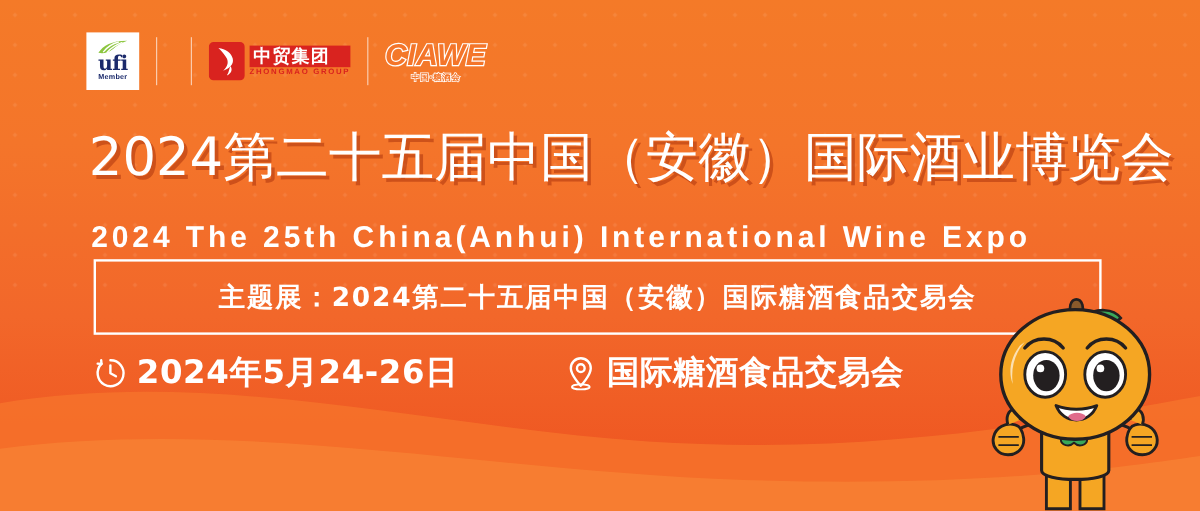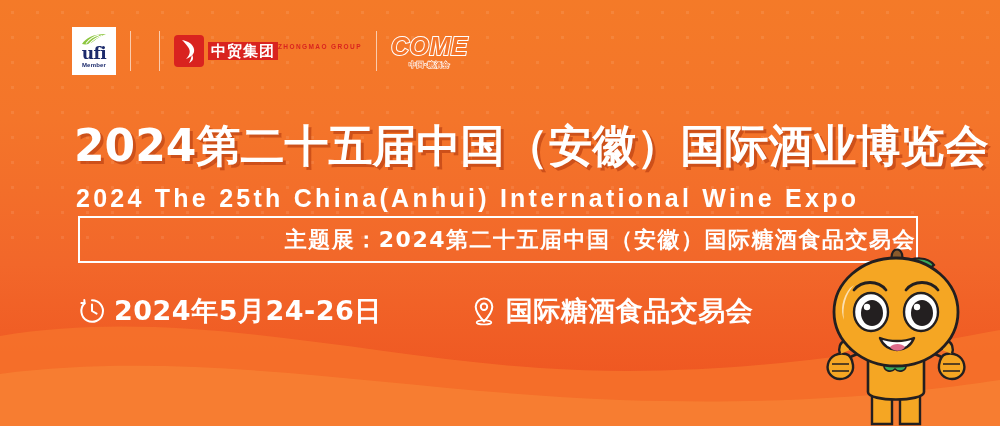--- a/index.html
+++ b/index.html
@@ -104,21 +104,21 @@
   }
   .comex .x-mark { color: #9e2463; }
 
   
   .zhongmao {
     display: flex;
     align-items: center;
     gap: 4px;
   }
   .zm-mark { display:block; }
-  .zm-text { display: flex; flex-direction: row; line-height: 1; }
+  .zm-text { display: flex; flex-direction: column; line-height: 1; }
   .zm-cn {
     background: #d9231f;
     color: #ffffff;
     font-family: "DejaVu Sans", sans-serif;
     font-weight: bold;
     font-size: 15px;
     letter-spacing: 1px;
     padding: 2px 3px 1px 3px;
     white-space: nowrap;
   }
@@ -159,23 +159,23 @@
     paint-order: stroke fill;
     letter-spacing: 0.5px;
     margin-top: 1px;
     white-space: nowrap;
   }
 
   
   .title-cn {
     position: absolute;
     left: 74px;
-    top: 120px;
-    font-family: "DejaVu Sans", sans-serif;
-    font-weight: bold;
+    top: 106px;
+    font-family: "DejaVu Sans", sans-serif;
+    font-weight: normal;
     font-size: 44px;
     line-height: 52px;
     color: #ffffff;
     letter-spacing: 0px;
     white-space: nowrap;
     text-shadow: 3px 3px 0 rgba(173,52,12,0.55);
   }
 
   .title-en {
     position: absolute;
@@ -190,26 +190,26 @@
     white-space: nowrap;
     margin-top: 12px;
   }
 
   
   .theme-box {
     position: absolute;
     left: 78px;
     top: 216px;
     width: 840px;
-    height: 47px;
+    height: 63px;
     border: 2px solid #ffffff;
     box-sizing: border-box;
     display: flex;
     align-items: center;
-    justify-content: flex-end;
+    justify-content: center;
   }
   .theme-text {
     font-family: "DejaVu Sans", sans-serif;
     font-weight: bold;
     font-size: 22px;
     letter-spacing: 1.5px;
     color: #ffffff;
     white-space: nowrap;
   }
 
@@ -294,21 +294,21 @@
           <div class="zm-cn">中贸集团</div>
           <div class="zm-en">ZHONGMAO GROUP</div>
         </div>
       </div>
     </div>
 
     <div class="logo-divider"></div>
 
     <div class="logo-cell">
       <div class="ciawe">
-        <div class="ciawe-word">COME</div>
+        <div class="ciawe-word">CIAWE</div>
         <div class="ciawe-sub">中国·糖酒会</div>
       </div>
     </div>
 
   </div>
 
   <div class="title-cn">2024第二十五届中国（安徽）国际酒业博览会</div>
   <div class="title-en">2024 The 25th China(Anhui) International Wine Expo</div>
 
   <div class="theme-box">

